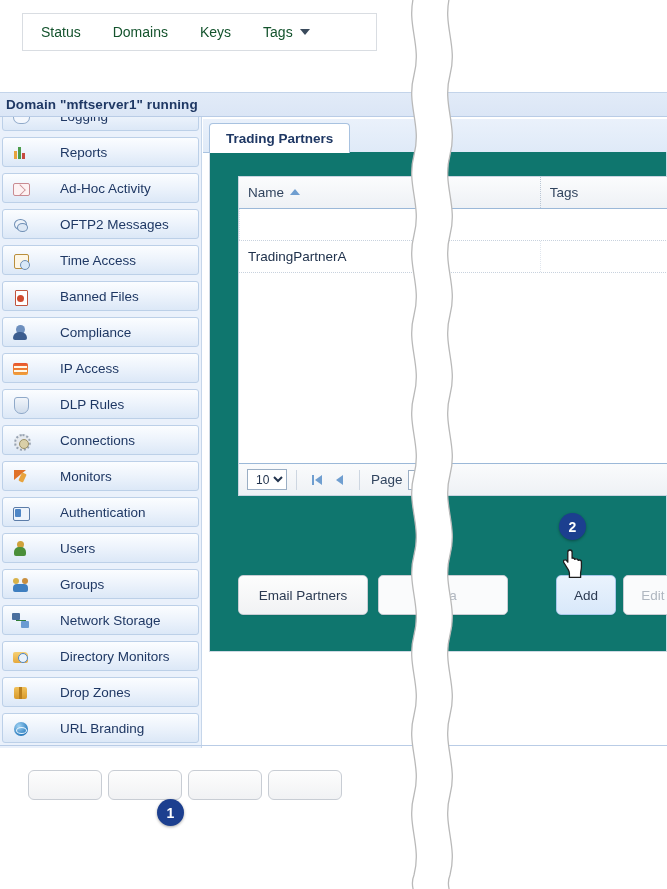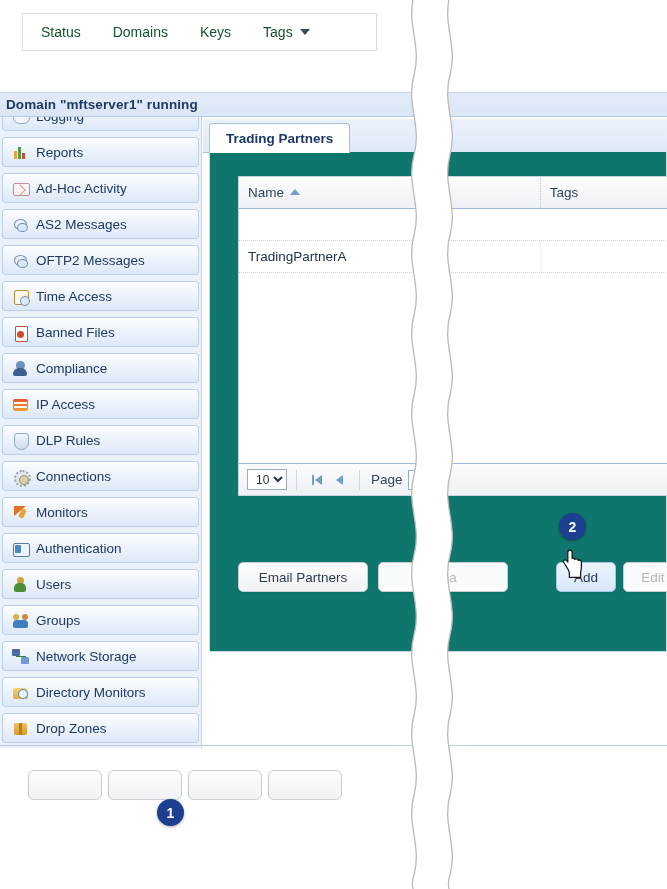--- a/index.html
+++ b/index.html
@@ -56,20 +56,21 @@
   }
   .nav-item{
     position:relative;
     height:30px;margin:0 2px 6px 2px;
     background:linear-gradient(to bottom,#fbfdff 0%,#eef4fc 45%,#dce8f7 100%);
     border:1px solid #bcd0e8;
     border-radius:3px;
     display:flex;align-items:center;
     box-sizing:border-box;
     cursor:default;
+    gap:24px;
   }
   .nav-item.first{margin-top:-16px;height:30px;}
   .nav-item.active{
     background:linear-gradient(to bottom,#ffffff 0%,#f4f9ff 60%,#e6effb 100%);
   }
   .nav-item .ico{
     width:17px;height:17px;margin-left:9px;margin-right:7px;
     flex:0 0 17px;position:relative;
   }
   .nav-item .lbl{font-size:13.5px;color:#1f3864;white-space:nowrap;}
@@ -214,21 +215,21 @@
   .pg-label{font-size:13.5px;color:#31445e;margin-left:2px;}
   .pg-input{
     margin-left:5px;width:34px;height:20px;border:1px solid #9aaec4;background:#ffffff;
     box-sizing:border-box;
   }
 
   .btnrow{
     position:absolute;left:0;top:410px;width:464px;height:46px;
   }
   .btn{
-    position:absolute;top:0;height:30px;
+    position:absolute;top:13px;height:40px;
     background:linear-gradient(to bottom,#fdfdfd 0%,#f1f2f4 100%);
     border:1px solid #c8cdd4;border-radius:5px;
     font-size:13.5px;color:#2b3a52;
     display:flex;align-items:center;justify-content:center;
     box-sizing:border-box;
     white-space:nowrap;
     box-shadow:0 1px 1px rgba(0,0,0,.06);
   }
   .btn.disabled{color:#b0b7c0;background:#fafbfc;}
   .btn.hover{
@@ -292,27 +293,20 @@
           <i class="b2"></i>
           <i class="b3"></i>
         </span>
       <span class="lbl">Reports</span>
     </div>
     <div class="nav-item">
       <span class="ico">
           <i class="g-env"></i>
         </span>
       <span class="lbl">Ad-Hoc Activity</span>
-    </div>
-    <div class="nav-item">
-      <span class="ico">
-          <i class="g-msg"></i>
-          <i class="g-msg2"></i>
-        </span>
-      <span class="lbl">AS2 Messages</span>
     </div>
     <div class="nav-item">
       <span class="ico">
           <i class="g-msg"></i>
           <i class="g-msg2"></i>
         </span>
       <span class="lbl">OFTP2 Messages</span>
     </div>
     <div class="nav-item">
       <span class="ico">

